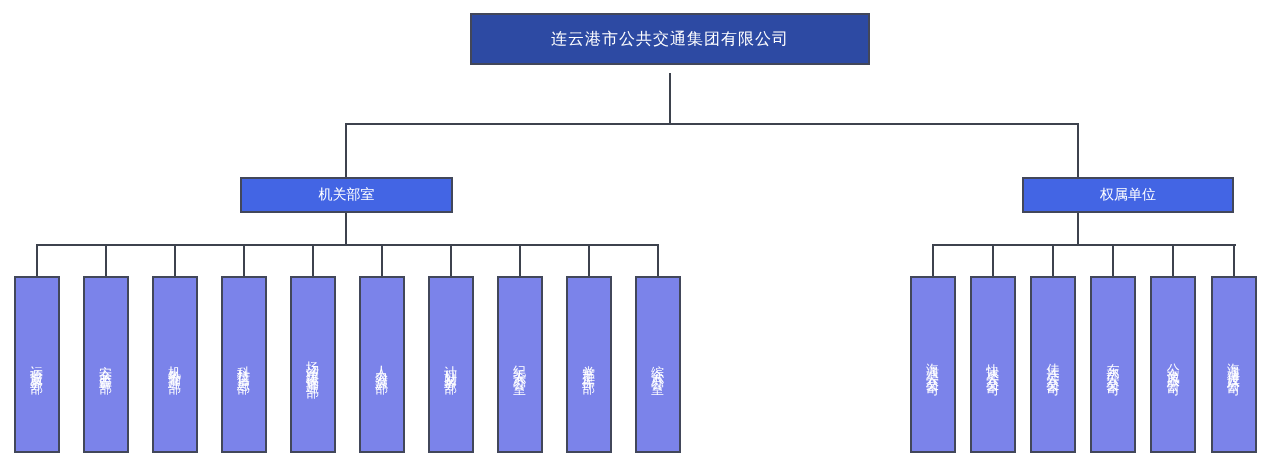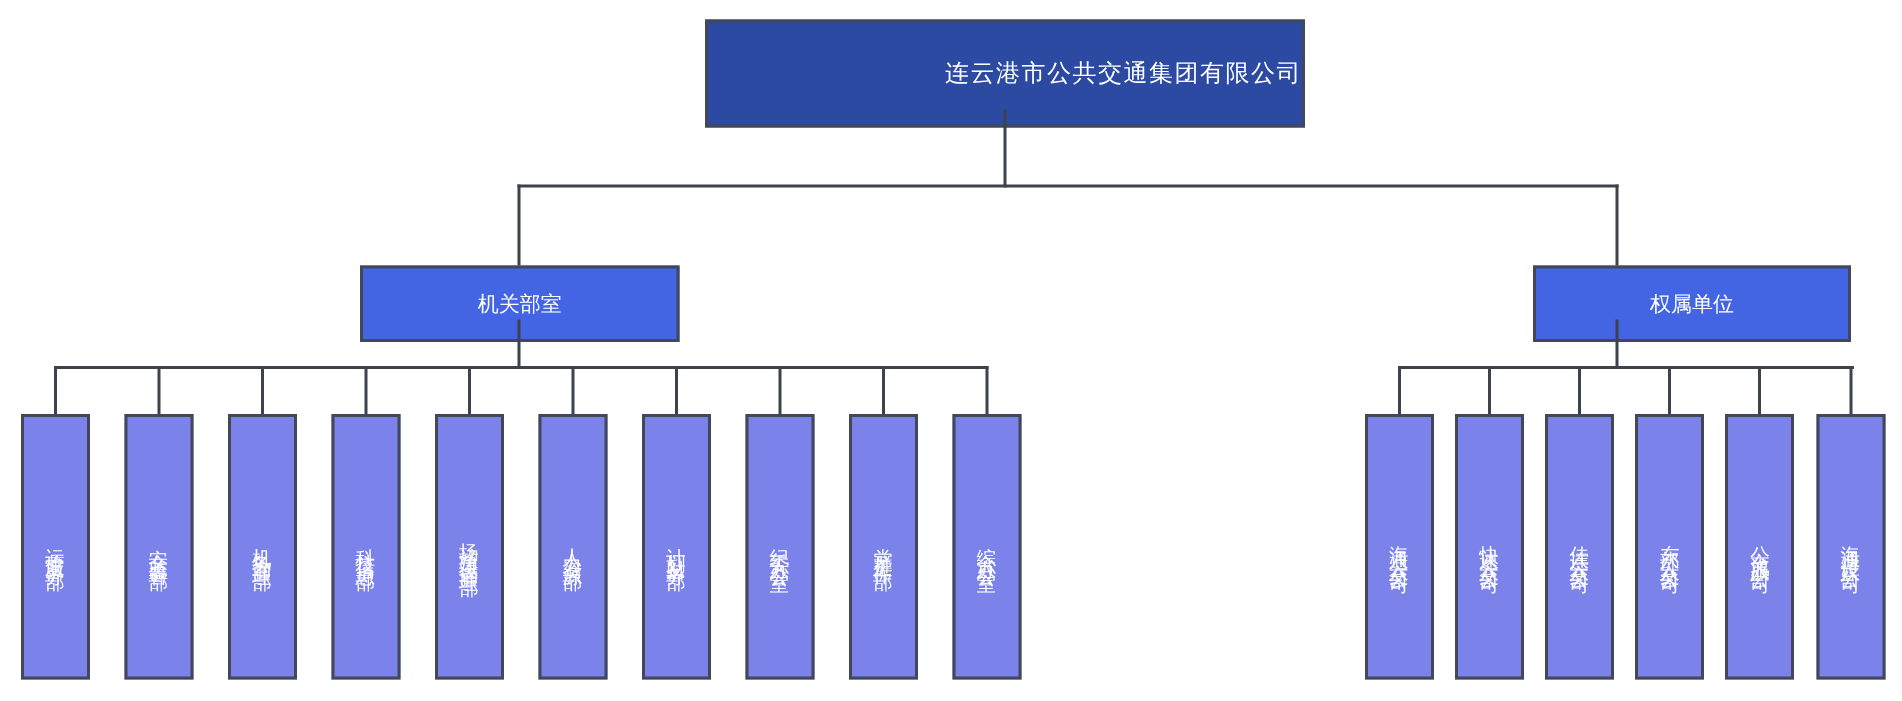--- a/index.html
+++ b/index.html
@@ -13,27 +13,26 @@
   .node{
     position:absolute;
     box-sizing:border-box;
     border:2px solid #42475a;
     display:flex;
     align-items:center;
     justify-content:center;
     color:#ffffff;
   }
   .node-root{
-    left:470px;top:13px;width:400px;height:72px;
+    left:470px;top:13px;width:400px;height:52px;
     font-size:16px;
     letter-spacing:1px;
-    justify-content:flex-end;
   }
   .node-branch{
-    top:177px;width:213px;height:51px;
+    top:177px;width:213px;height:36px;
     font-size:14px;
   }
   .node-branch.left{left:240px;}
   .node-branch.right{left:1022px;width:212px;}
   .node-leaf{
     top:276px;width:46px;height:177px;
     font-size:13px;
   }
   .leaf-label{
     writing-mode:vertical-rl;

